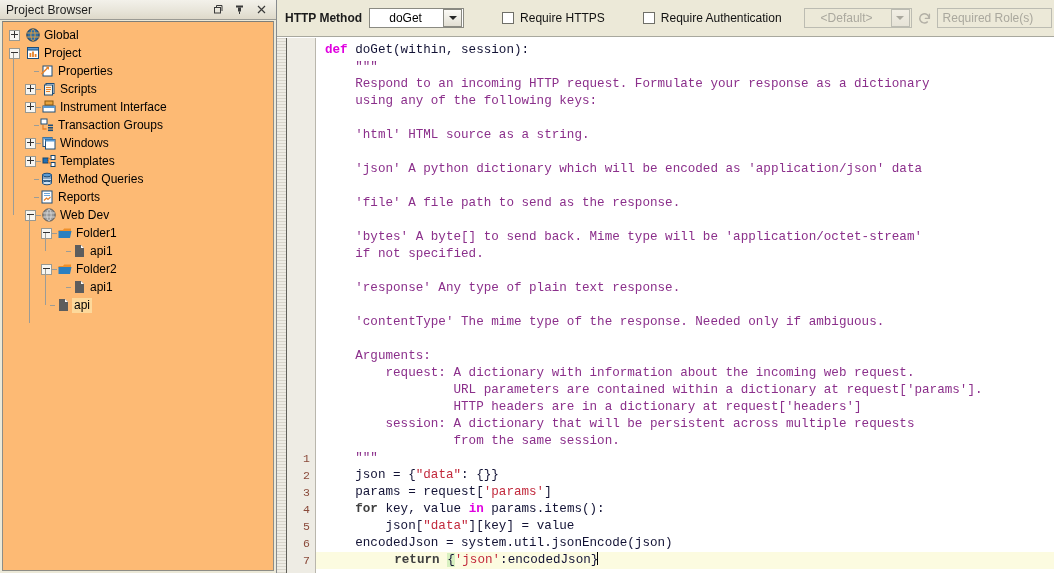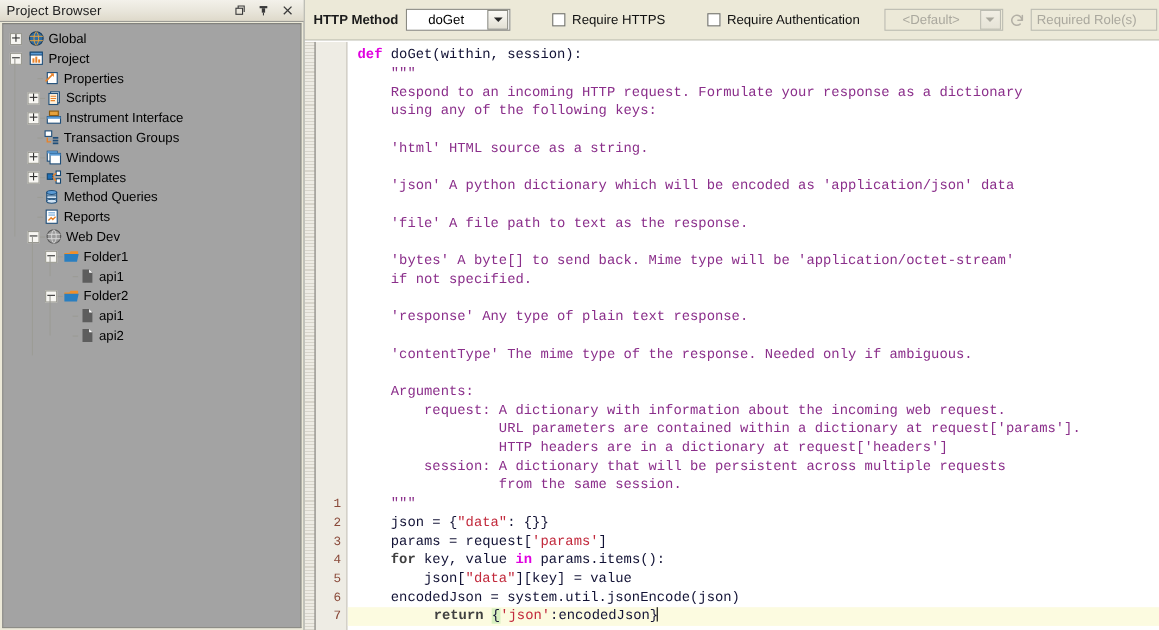--- a/index.html
+++ b/index.html
@@ -48,21 +48,21 @@
     white-space: nowrap;
   }
   .title-btns { display: flex; align-items: center; gap: 9px; padding-right: 4px; }
   .title-btn {
     width: 13px; height: 13px;
     display: flex; align-items: center; justify-content: center;
     cursor: default;
   }
   .browser-body {
     flex: 1;
-    background: #a3a3a3;
+    background: #fdba74;
     border: 1px solid #8d8d87;
     border-top: 1px solid #7e7e78;
     margin: 1px 2px 2px 2px;
     overflow: hidden;
     position: relative;
   }
   .tree { padding: 4px 0 0 0; }
   .tnode {
     height: 18px;
     display: flex;
@@ -476,28 +476,28 @@
             <span class="indent" style="width: 54px;"></span>
             <span class="exp-spacer"></span>
             <span class="hline" style="width: 5px;"></span>
             <svg class="ticon" viewBox="0 0 16 16" width="16" height="16">
               <path d="M4 2 L10 2 L13 5 L13 14 L4 14 Z" fill="#5d5d5d"></path>
               <path d="M10 2 L13 5 L10 5 Z" fill="#ffffff"></path>
             </svg>
             <span class="lbl">api1</span>
           </div>
           <div class="tnode">
-            <span class="indent" style="width: 54px;"></span>
+            <span class="indent" style="width: 38px;"></span>
             <span class="exp-spacer"></span>
             <span class="hline" style="width: 5px;"></span>
             <svg class="ticon" viewBox="0 0 16 16" width="16" height="16">
               <path d="M4 2 L10 2 L13 5 L13 14 L4 14 Z" fill="#5d5d5d"></path>
               <path d="M10 2 L13 5 L10 5 Z" fill="#ffffff"></path>
             </svg>
-            <span class="lbl">api2</span>
+            <span class="lbl sel">api</span>
           </div>
           <div class="vline" style="left: 10px; top: 31px; height: 162px;"></div>
           <div class="vline" style="left: 26px; top: 193px; height: 108px;"></div>
           <div class="vline" style="left: 42px; top: 211px; height: 18px;"></div>
           <div class="vline" style="left: 42px; top: 247px; height: 36px;"></div>
         </div>
     </div>
   </div>
 
   <div class="editor-panel">
@@ -583,21 +583,21 @@
       <div class="code-scroll" id="code-scroll">
           <div class="cline"><span class="tok-kw">def</span><span class="tok-pl"> doGet(within, session):</span></div>
           <div class="cline"><span class="tok-doc">    """</span></div>
           <div class="cline"><span class="tok-doc">    Respond to an incoming HTTP request. Formulate your response as a dictionary</span></div>
           <div class="cline"><span class="tok-doc">    using any of the following keys:</span></div>
           <div class="cline"><span class="tok-doc"></span></div>
           <div class="cline"><span class="tok-doc">    'html' HTML source as a string.</span></div>
           <div class="cline"><span class="tok-doc"></span></div>
           <div class="cline"><span class="tok-doc">    'json' A python dictionary which will be encoded as 'application/json' data</span></div>
           <div class="cline"><span class="tok-doc"></span></div>
-          <div class="cline"><span class="tok-doc">    'file' A file path to text as the response.</span></div>
+          <div class="cline"><span class="tok-doc">    'file' A file path to send as the response.</span></div>
           <div class="cline"><span class="tok-doc"></span></div>
           <div class="cline"><span class="tok-doc">    'bytes' A byte[] to send back. Mime type will be 'application/octet-stream'</span></div>
           <div class="cline"><span class="tok-doc">    if not specified.</span></div>
           <div class="cline"><span class="tok-doc"></span></div>
           <div class="cline"><span class="tok-doc">    'response' Any type of plain text response.</span></div>
           <div class="cline"><span class="tok-doc"></span></div>
           <div class="cline"><span class="tok-doc">    'contentType' The mime type of the response. Needed only if ambiguous.</span></div>
           <div class="cline"><span class="tok-doc"></span></div>
           <div class="cline"><span class="tok-doc">    Arguments:</span></div>
           <div class="cline"><span class="tok-doc">        request: A dictionary with information about the incoming web request.</span></div>

